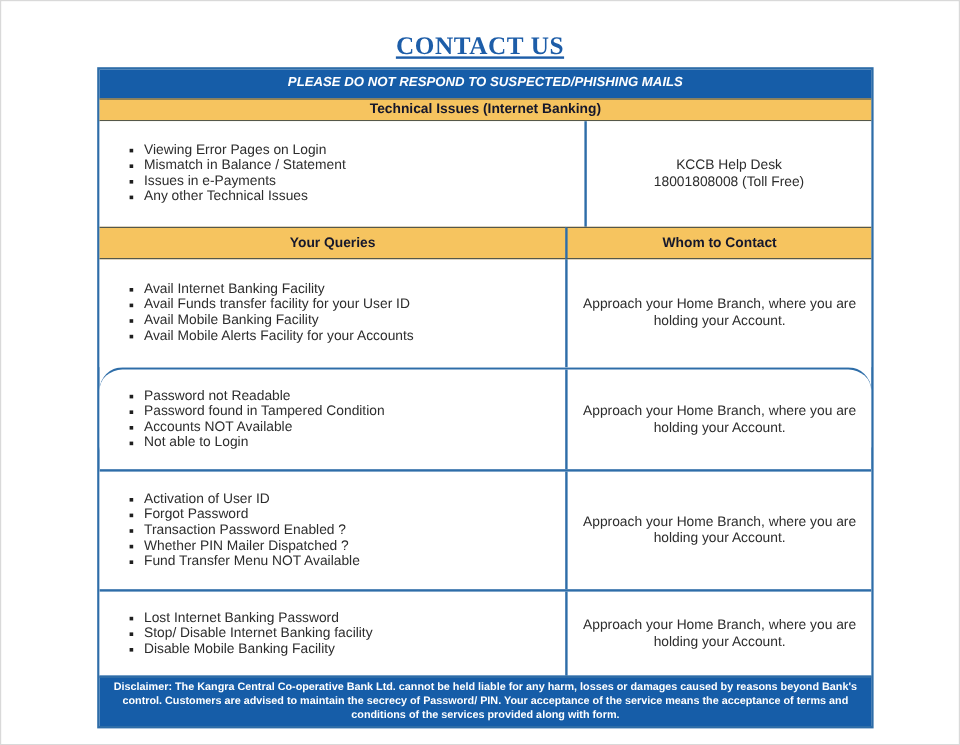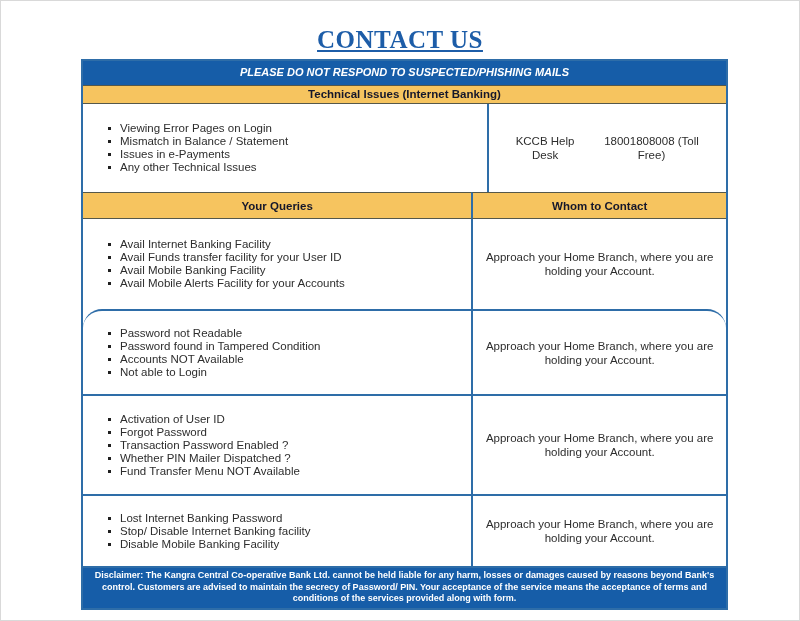--- a/index.html
+++ b/index.html
@@ -9,21 +9,21 @@
     background:#ffffff;
     border:1px solid #d9d9d9;
     font-family:"Liberation Sans", sans-serif;
     overflow:hidden;
   }
   .title {
     margin-top:25px;
     text-align:center;
     font-family:"Liberation Serif", serif;
     font-weight:bold;
-    font-size:25px;
+    font-size:21px;
     letter-spacing:0.5px;
     color:#1d5da8;
     text-decoration:underline;
   }
   .tbl {
     width:647px;
     margin:5px 0 0 80px;
     border:2px solid #2e6da8;
   }
   .notice {
@@ -64,20 +64,21 @@
   .qcell {
     width:60.4%;
     display:flex;
     align-items:center;
     padding:8px 10px 8px 25px;
   }
   .ccell {
     width:39.6%;
     border-left:2px solid #2e6da8;
     display:flex;
+    flex-direction:column;
     align-items:center;
     justify-content:center;
     text-align:center;
     font-size:11.5px;
     line-height:14px;
     color:#2d2d2d;
     padding:6px 12px;
   }
   .blist { list-style:none; }
   .blist li {

